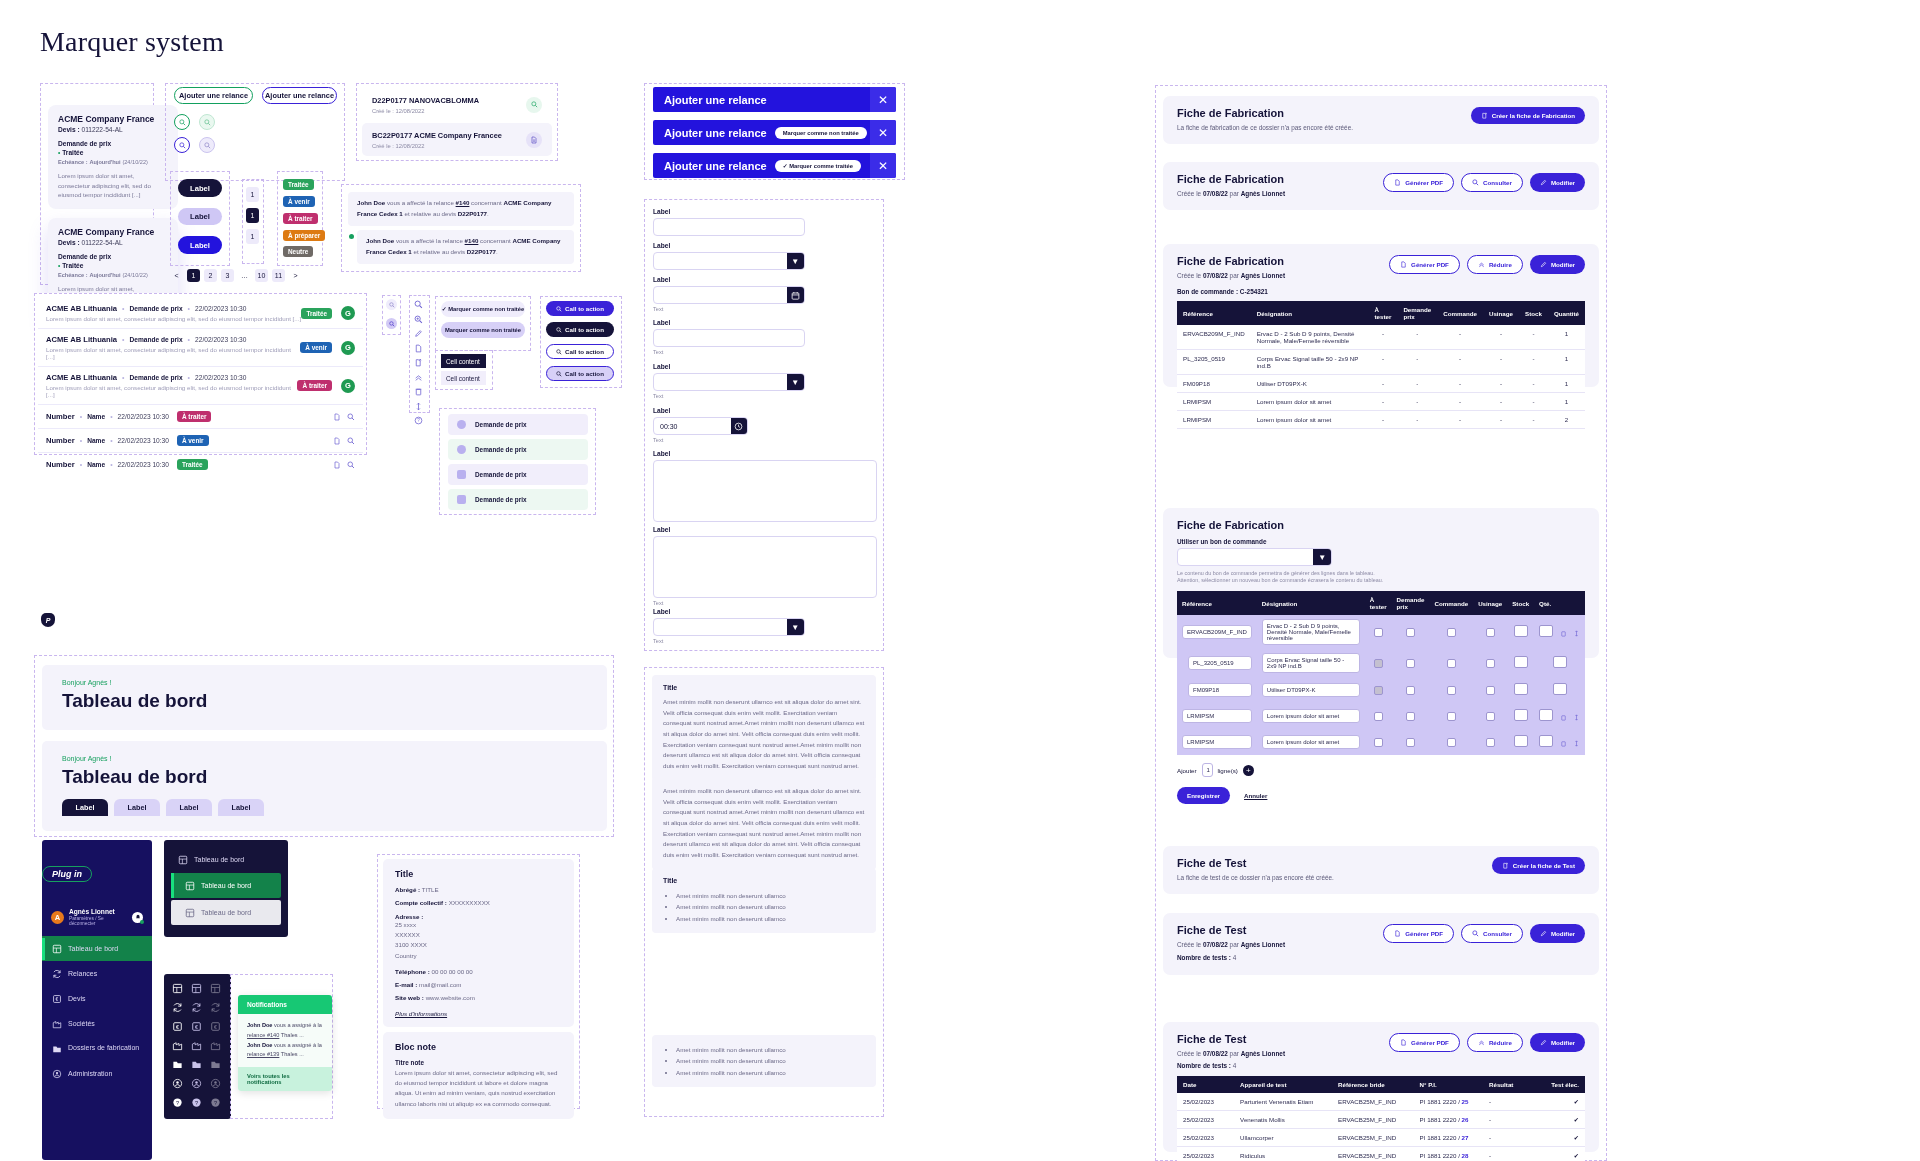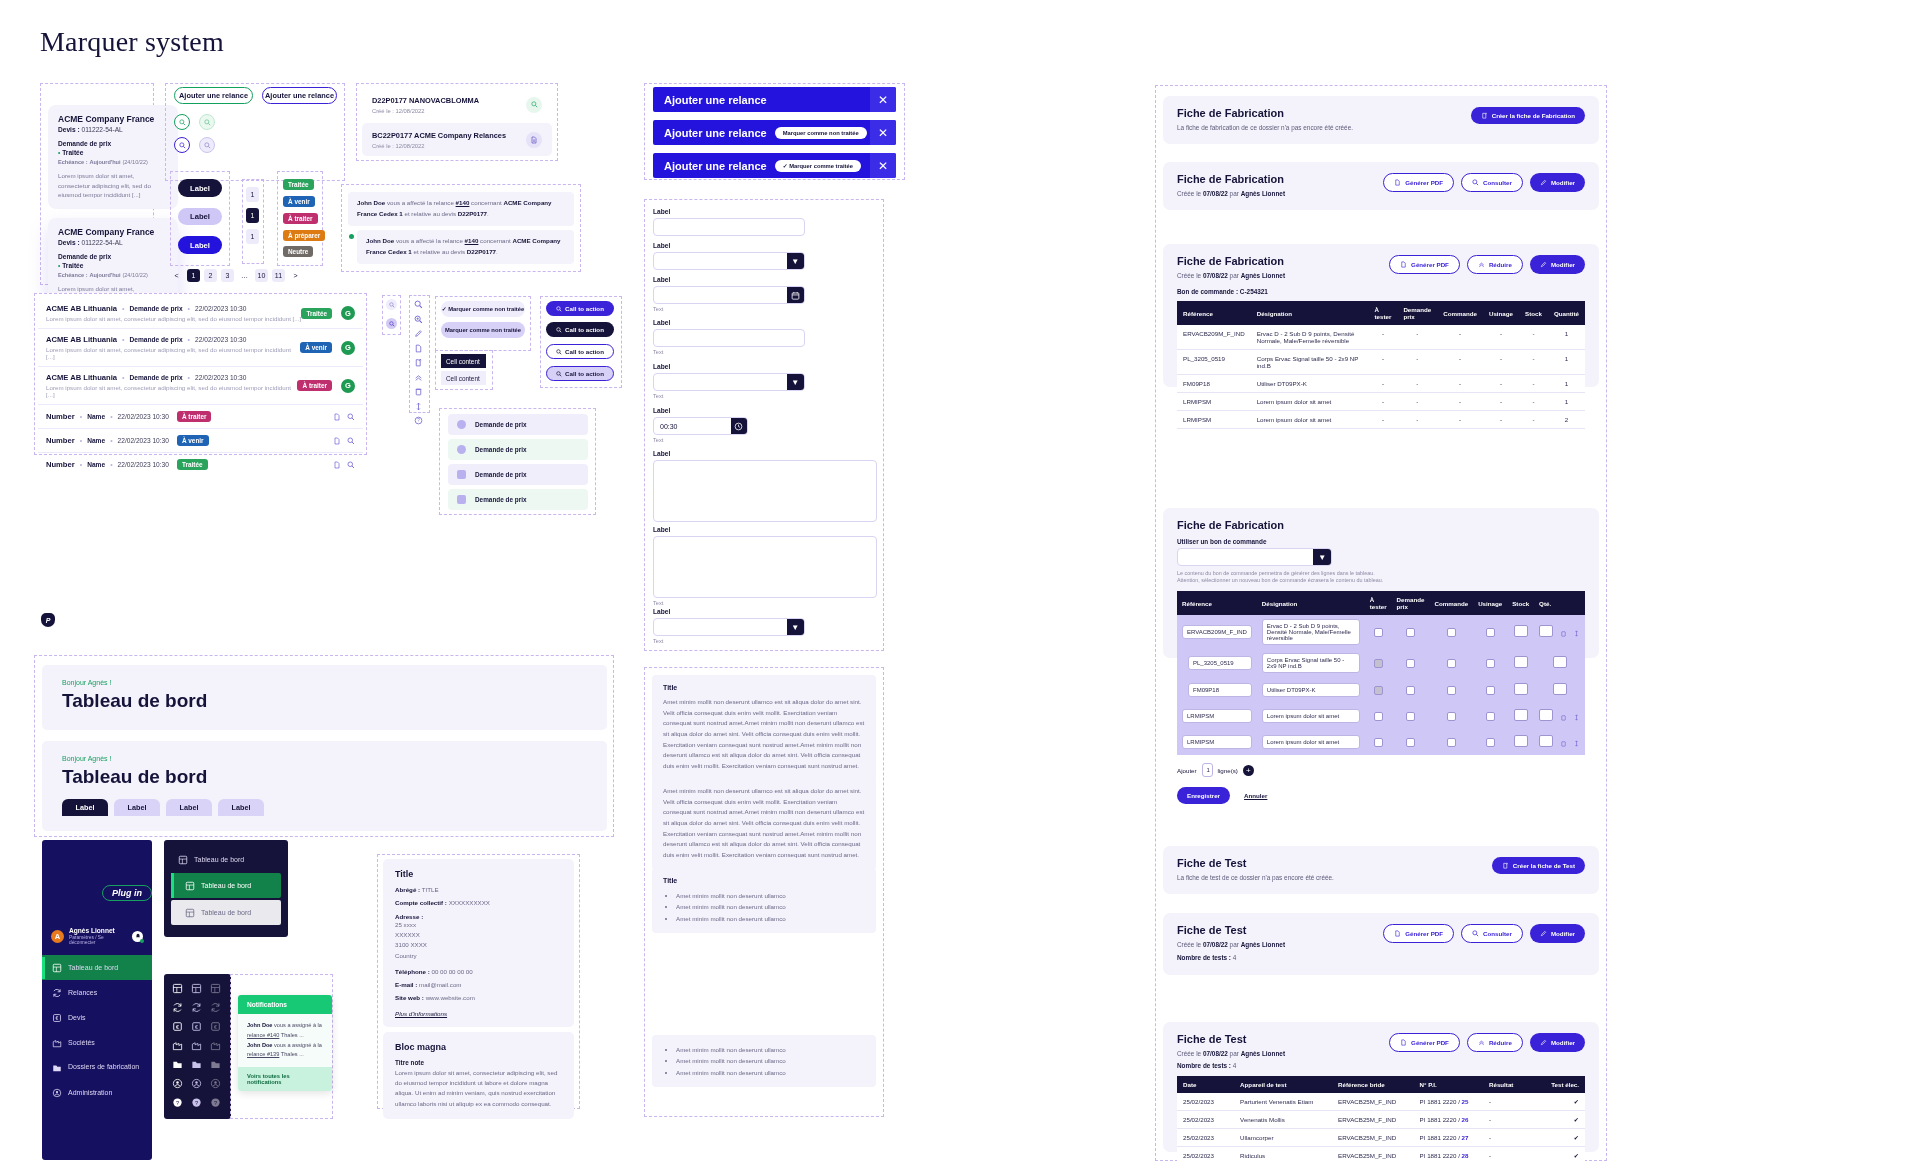--- a/index.html
+++ b/index.html
@@ -221,21 +221,21 @@
   </div>
   <div class="circ" style="width:16px;height:16px;background:#e7f7ee;">
     <svg width="7" height="7" viewBox="0 0 16 16">
         <circle cx="6.5" cy="6.5" r="4.6" fill="none" stroke="#21a765" stroke-width="1.6"></circle>
         <line x1="10" y1="10" x2="14" y2="14" stroke="#21a765" stroke-width="1.8"></line>
       </svg>
   </div>
 </div>
 <div class="abs" style="left:362px;top:123px;width:190px;height:33px;background:#f4f3fb;border-radius:5px;display:flex;align-items:center;padding:0 10px;">
   <div style="flex:1;">
-    <div style="font-size:7.4px;font-weight:bold;color:#151339;">BC22P0177 ACME Company Relances</div>
+    <div style="font-size:7.4px;font-weight:bold;color:#151339;">BC22P0177 ACME Company Francee</div>
     <div style="font-size:5.8px;color:#8c8aa5;margin-top:3px;">Créé le :  12/08/2022</div>
   </div>
   <div class="circ" style="width:16px;height:16px;background:#e6e2f8;">
     <svg width="8" height="8" viewBox="0 0 16 16">
         <path d="M4 2h5l3 3v9H4z" fill="none" stroke="#5b4fc4" stroke-width="1.4"></path>
         <line x1="6" y1="8" x2="10" y2="8" stroke="#5b4fc4" stroke-width="1.2"></line>
         <line x1="6" y1="10.5" x2="10" y2="10.5" stroke="#5b4fc4" stroke-width="1.2"></line>
       </svg>
   </div>
 </div>
@@ -565,21 +565,21 @@
   <div style="font-size:19px;font-weight:bold;color:#151339;margin-top:4px;">Tableau de bord</div>
   <div style="display:flex;gap:6px;margin-top:11px;">
     <div class="tab act">Label</div>
     <div class="tab ina">Label</div>
     <div class="tab ina">Label</div>
     <div class="tab ina">Label</div>
   </div>
 </div>
 
 <div class="abs sidebar" style="left:42px;top:840px;height:320px;">
-  <div style="height:68px;display:flex;align-items:center;justify-content:flex-end;margin-top:19px;">
+  <div style="height:68px;display:flex;align-items:center;justify-content:flex-start;">
     <div style="border:1.4px solid #17a05f;border-radius:11px;padding:2px 9px;color:#fff;font-style:italic;font-weight:bold;font-size:9px;">Plug in</div>
   </div>
   <div style="display:flex;align-items:center;gap:5px;padding:0 9px 10px 9px;">
     <div style="width:13px;height:13px;border-radius:50%;background:#e8791c;color:#fff;font-size:7.5px;font-weight:bold;display:flex;align-items:center;justify-content:center;">A</div>
     <div style="flex:1;">
       <div style="font-size:6.6px;font-weight:bold;color:#fff;">Agnès Lionnet</div>
       <div style="font-size:4.8px;color:#b9b2e6;margin-top:1px;">Paramètres  /  Se déconnecter</div>
     </div>
     <div class="bell" style="width:11px;height:11px;border-radius:50%;background:#fff;display:flex;align-items:center;justify-content:center;">
       <svg width="6" height="6" viewBox="0 0 16 16">
@@ -795,21 +795,21 @@
     <div>XXXXXX</div>
     <div>3100 XXXX</div>
     <div>Country</div>
   </div>
   <div style="font-size:6.2px;margin-top:7px;color:#6b6988;"><b style="color:#151339;">Téléphone :</b> <span>00 00 00 00 00</span></div>
   <div style="font-size:6.2px;margin-top:6px;color:#6b6988;"><b style="color:#151339;">E-mail :</b> <span>mail@mail.com</span></div>
   <div style="font-size:6.2px;margin-top:6px;color:#6b6988;"><b style="color:#151339;">Site web :</b> <span>www.website.com</span></div>
   <div style="font-size:6.2px;margin-top:9px;font-style:italic;text-decoration:underline;color:#151339;">Plus d'informations</div>
 </div>
 <div class="abs" style="left:383px;top:1032px;width:191px;background:#f4f3fb;border-radius:5px;padding:10px 12px;">
-  <div style="font-size:9px;font-weight:bold;color:#151339;">Bloc magna</div>
+  <div style="font-size:9px;font-weight:bold;color:#151339;">Bloc note</div>
   <div style="font-size:6.4px;font-weight:bold;color:#151339;margin-top:7px;">Titre note</div>
   <div style="font-size:6.2px;color:#6b6988;line-height:1.65;margin-top:2px;">Lorem ipsum dolor sit amet, consectetur adipiscing elit, sed do eiusmod tempor incididunt ut labore et dolore magna aliqua. Ut enim ad minim veniam, quis nostrud exercitation ullamco laboris nisi ut aliquip ex ea commodo consequat.</div>
 </div>
 
 <div class="abs dash" style="left:644px;top:667px;width:240px;height:450px;"></div>
 <div class="abs" style="left:652px;top:675px;width:224px;background:#f4f3fb;border-radius:4px;padding:9px 11px;">
   <div style="font-size:7px;font-weight:bold;color:#151339;">Title</div>
   <div style="font-size:6.2px;color:#6b6988;line-height:1.72;margin-top:6px;">Amet minim mollit non deserunt ullamco est sit aliqua dolor do amet sint. Velit officia consequat duis enim velit mollit. Exercitation veniam consequat sunt nostrud amet.Amet minim mollit non deserunt ullamco est sit aliqua dolor do amet sint. Velit officia consequat duis enim velit mollit. Exercitation veniam consequat sunt nostrud amet.Amet minim mollit non deserunt ullamco est sit aliqua dolor do amet sint. Velit officia consequat duis enim velit mollit. Exercitation veniam consequat sunt nostrud amet.</div>
 </div>
 <div class="abs" style="left:652px;top:777px;width:224px;background:#f4f3fb;border-radius:4px;padding:9px 11px;">

